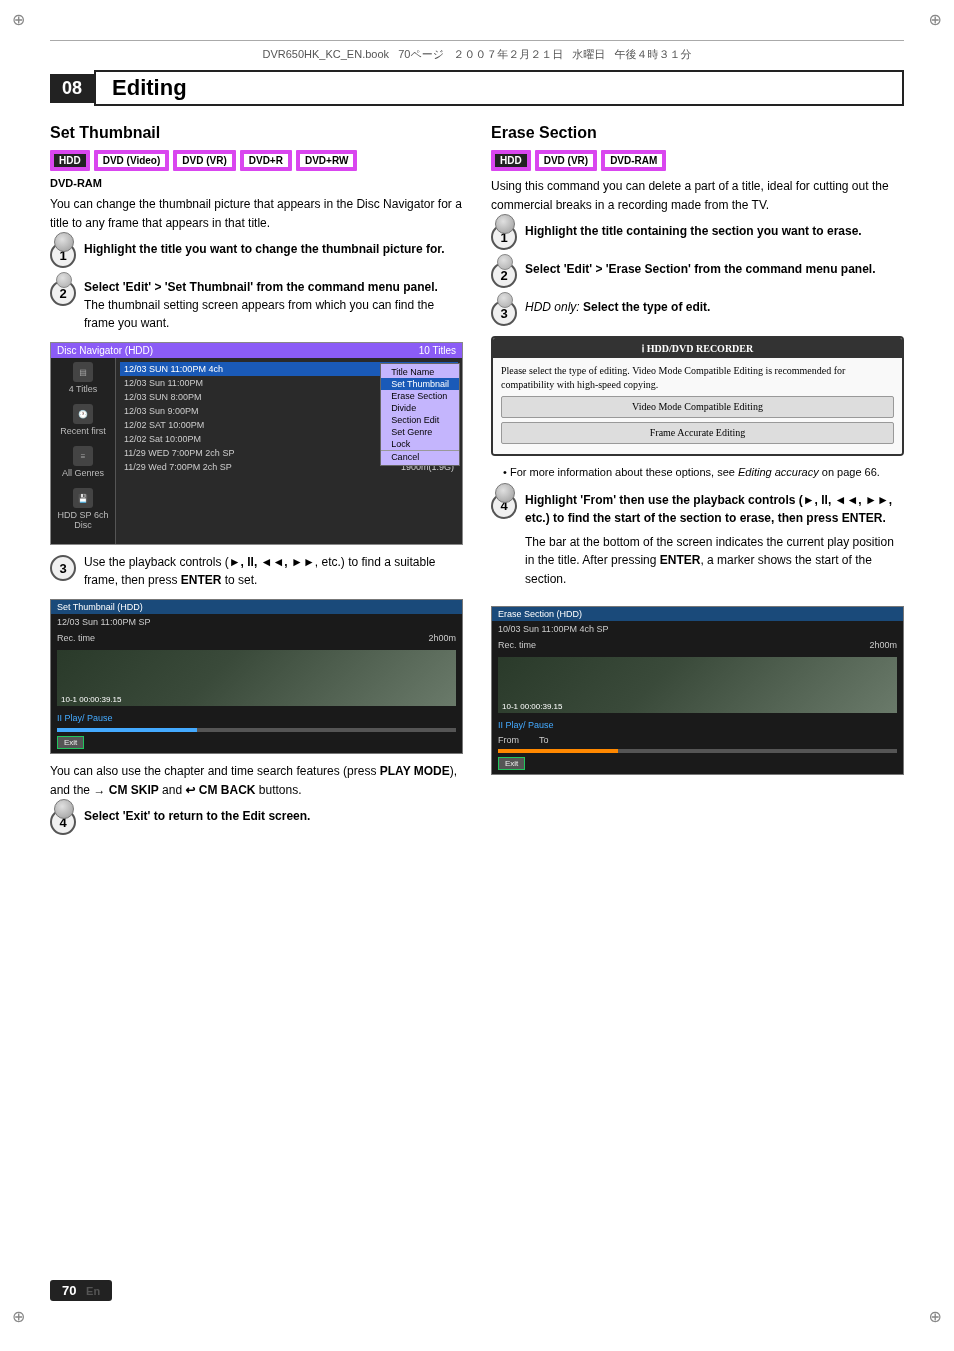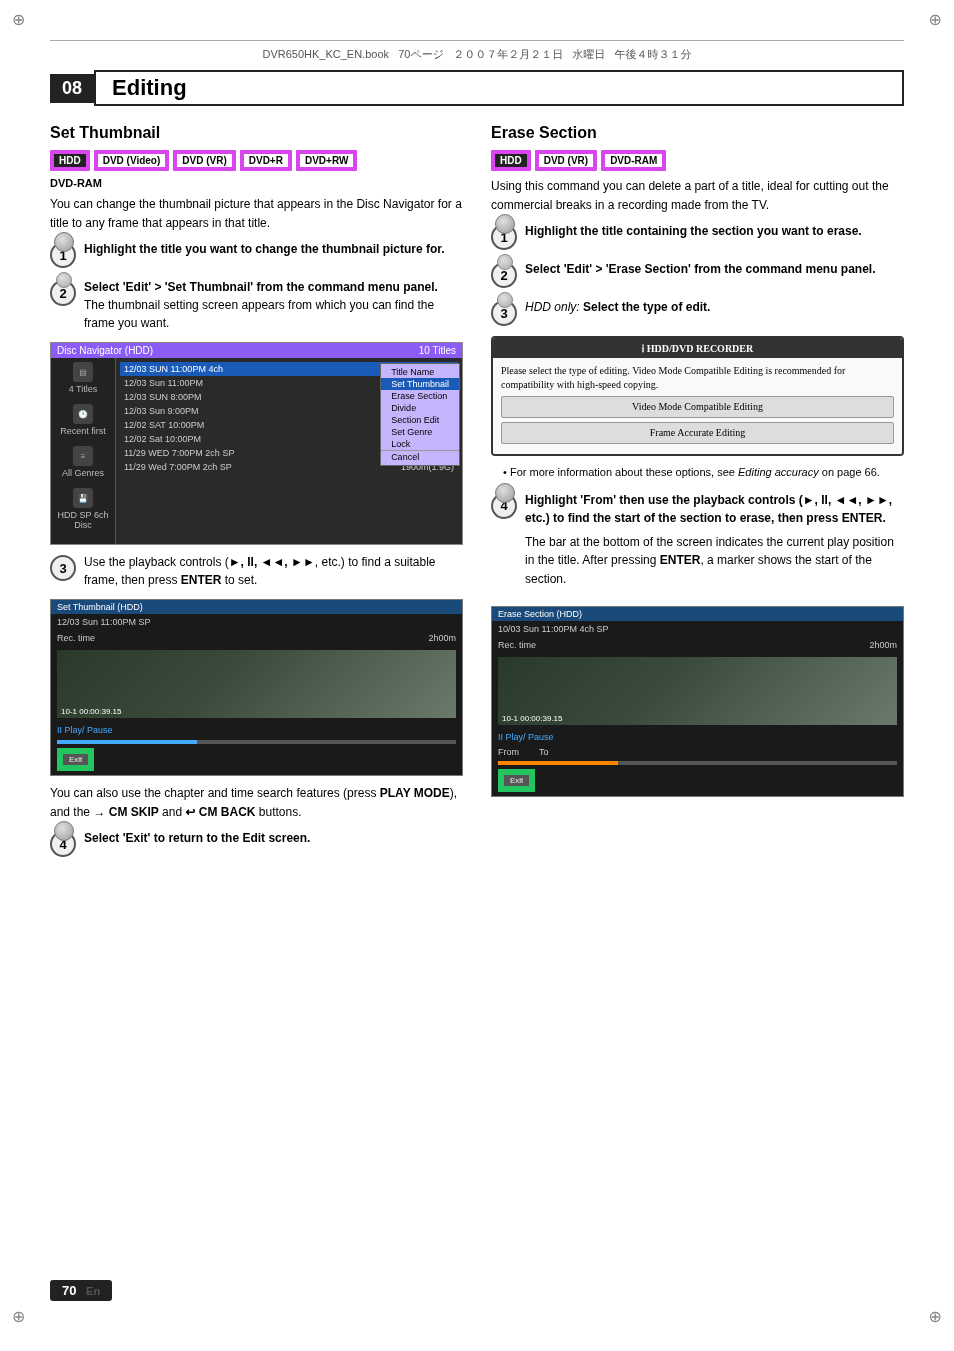--- a/index.html
+++ b/index.html
@@ -266,21 +266,21 @@
       background: #1a1a1a;
     }
     .thumb-info-row {
       display: flex;
       padding: 3px 6px;
       color: #ccc;
       font-size: 9px;
       justify-content: space-between;
     }
     .thumb-image-area {
-      height: 68px;
+      height: 56px;
       background: #333;
       margin: 4px 6px;
       position: relative;
       overflow: hidden;
     }
     .thumb-image-content {
       width: 100%;
       height: 100%;
       background: linear-gradient(135deg, #2a3a2a 0%, #3a4a3a 40%, #4a5a4a 60%, #6a7a6a 100%);
     }
@@ -303,21 +303,21 @@
     }
     .thumb-exit-row {
       display: flex;
       padding: 2px 6px 4px;
     }
     .thumb-btn {
       background: #555;
       color: #eee;
       font-size: 8px;
       padding: 1px 6px;
-      border: 6px solid #22c55e;
+      border: 1px solid #22c55e;
     }
 
     
     .info-box {
       border: 2px solid #333;
       border-radius: 4px;
       margin: 8px 0;
       overflow: hidden;
       font-family: Liberation Serif, serif;
     }

